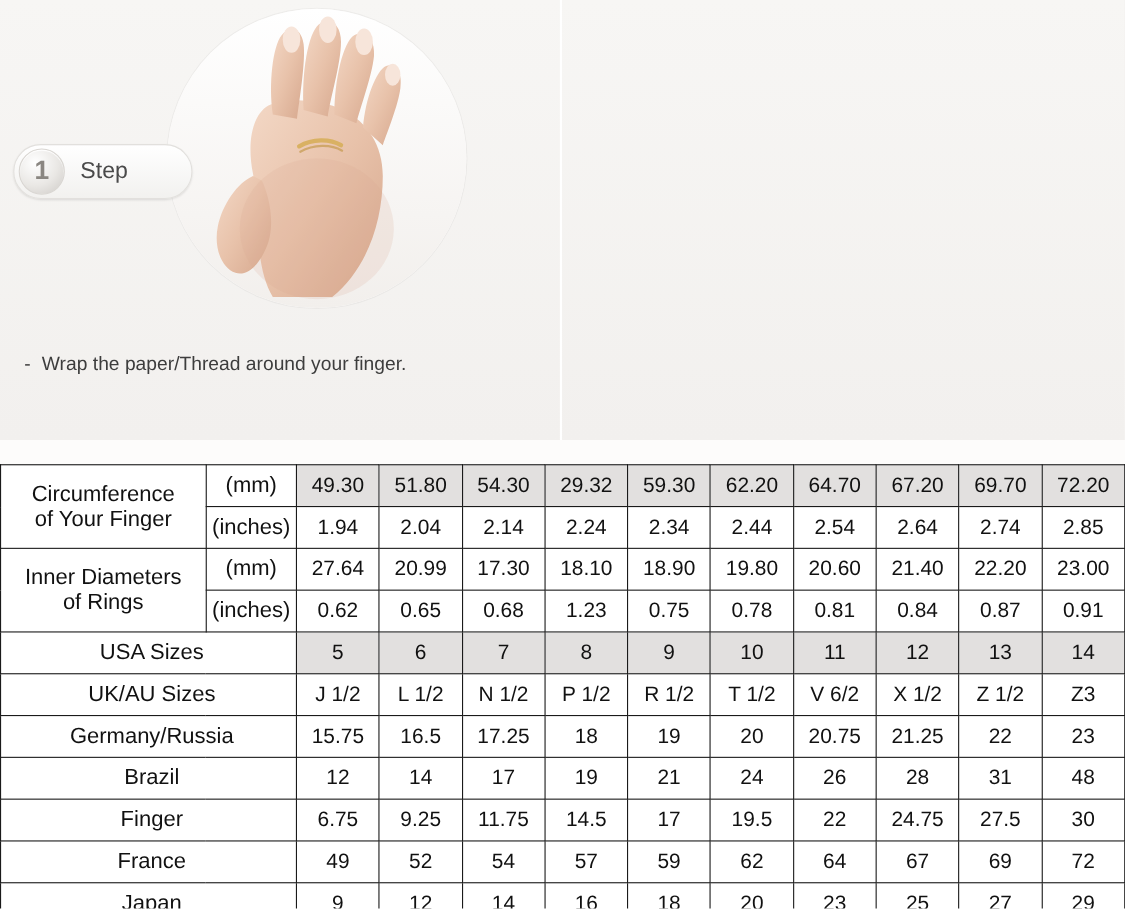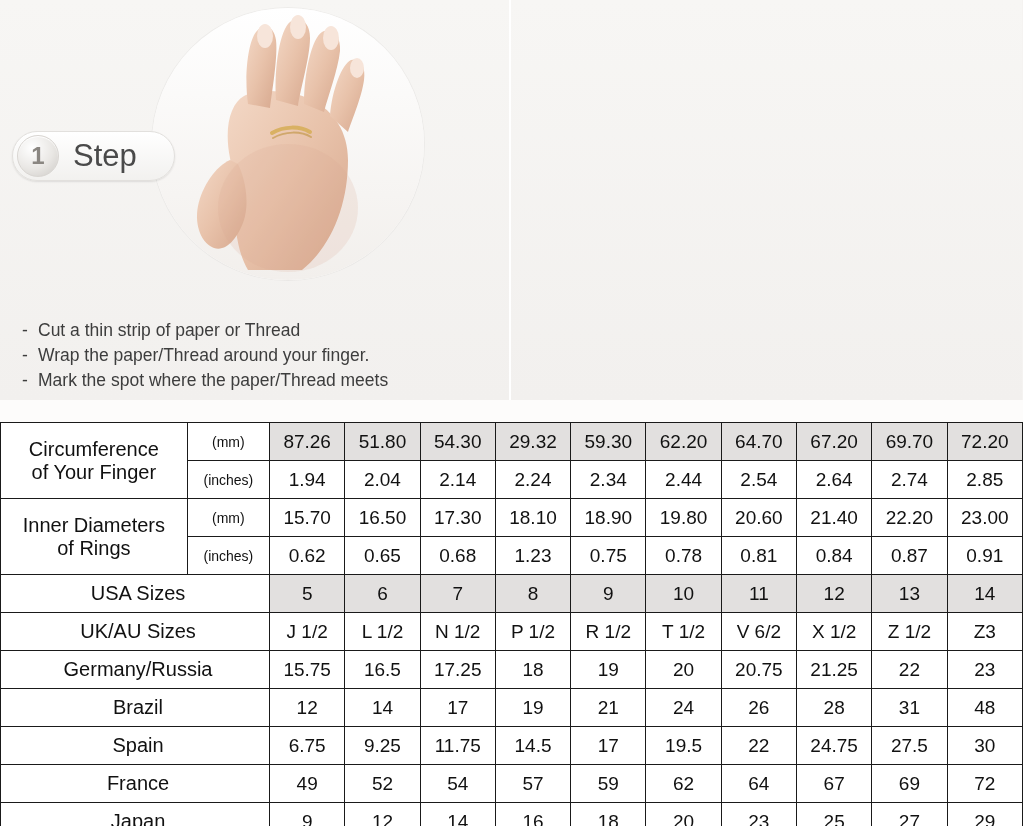--- a/index.html
+++ b/index.html
@@ -70,21 +70,21 @@
     color: #8a8681;
     font-size: 24px;
     font-weight: bold;
     display: flex;
     align-items: center;
     justify-content: center;
     box-shadow: inset 0 1px 1px #fff;
   }
   .step .label {
     margin-left: 14px;
-    font-size: 31px;
+    font-size: 21px;
     color: #4a4a4a;
   }
 
   
   .bullets {
     position: absolute;
     top: 318px;
     font-size: 17.5px;
     color: #3d3d3d;
     line-height: 25px;
@@ -119,21 +119,21 @@
     text-align: center;
     font-size: 20px;
     padding: 0 6px;
   }
   td.rowlabel-left {
     text-align: center;
     font-size: 20px;
     padding-left: 8px;
   }
   td.unit {
-    font-size: 14px;
+    font-size: 20px;
     text-align: center;
   }
   td.shaded { background: #e2e0df; }
   .col-label { width: 186px; }
   .col-unit { width: 82px; }
   .col-v { width: 75px; }
 </style>
 </head>
 <body>
 
@@ -183,23 +183,21 @@
           </g>
         </svg>
       </div>
 
       <div class="step s1">
         <div class="num">1</div>
         <div class="label">Step</div>
       </div>
 
       <div class="bullets b1">
-        <div><span class="dash">-</span><span>Cut a thin strip of paper or Thread</span></div>
         <div><span class="dash">-</span><span>Wrap the paper/Thread around your finger.</span></div>
-        <div><span class="dash">-</span><span>Mark the spot where the paper/Thread meets</span></div>
       </div>
     </div>
 
     <div class="panel right">
 
       
 
       
 
       
@@ -222,21 +220,21 @@
           <col class="col-v">
           <col class="col-v">
       </colgroup>
       <tbody>
           <tr>
             <td class="rowlabel" rowspan="2">
               <div>Circumference</div>
               <div>of Your Finger</div>
             </td>
             <td class="unit">(mm)</td>
-            <td class="shaded">87.26</td>
+            <td class="shaded">49.30</td>
             <td class="shaded">51.80</td>
             <td class="shaded">54.30</td>
             <td class="shaded">29.32</td>
             <td class="shaded">59.30</td>
             <td class="shaded">62.20</td>
             <td class="shaded">64.70</td>
             <td class="shaded">67.20</td>
             <td class="shaded">69.70</td>
             <td class="shaded">72.20</td>
           </tr>
@@ -252,22 +250,22 @@
             <td>2.64</td>
             <td>2.74</td>
             <td>2.85</td>
           </tr>
           <tr>
             <td class="rowlabel" rowspan="2">
               <div>Inner Diameters</div>
               <div>of Rings</div>
             </td>
             <td class="unit">(mm)</td>
-            <td>15.70</td>
-            <td>16.50</td>
+            <td>27.64</td>
+            <td>20.99</td>
             <td>17.30</td>
             <td>18.10</td>
             <td>18.90</td>
             <td>19.80</td>
             <td>20.60</td>
             <td>21.40</td>
             <td>22.20</td>
             <td>23.00</td>
           </tr>
           <tr>
@@ -329,21 +327,21 @@
             <td>17</td>
             <td>19</td>
             <td>21</td>
             <td>24</td>
             <td>26</td>
             <td>28</td>
             <td>31</td>
             <td>48</td>
           </tr>
           <tr>
-            <td class="rowlabel-left" colspan="2">Spain</td>
+            <td class="rowlabel-left" colspan="2">Finger</td>
             <td>6.75</td>
             <td>9.25</td>
             <td>11.75</td>
             <td>14.5</td>
             <td>17</td>
             <td>19.5</td>
             <td>22</td>
             <td>24.75</td>
             <td>27.5</td>
             <td>30</td>

